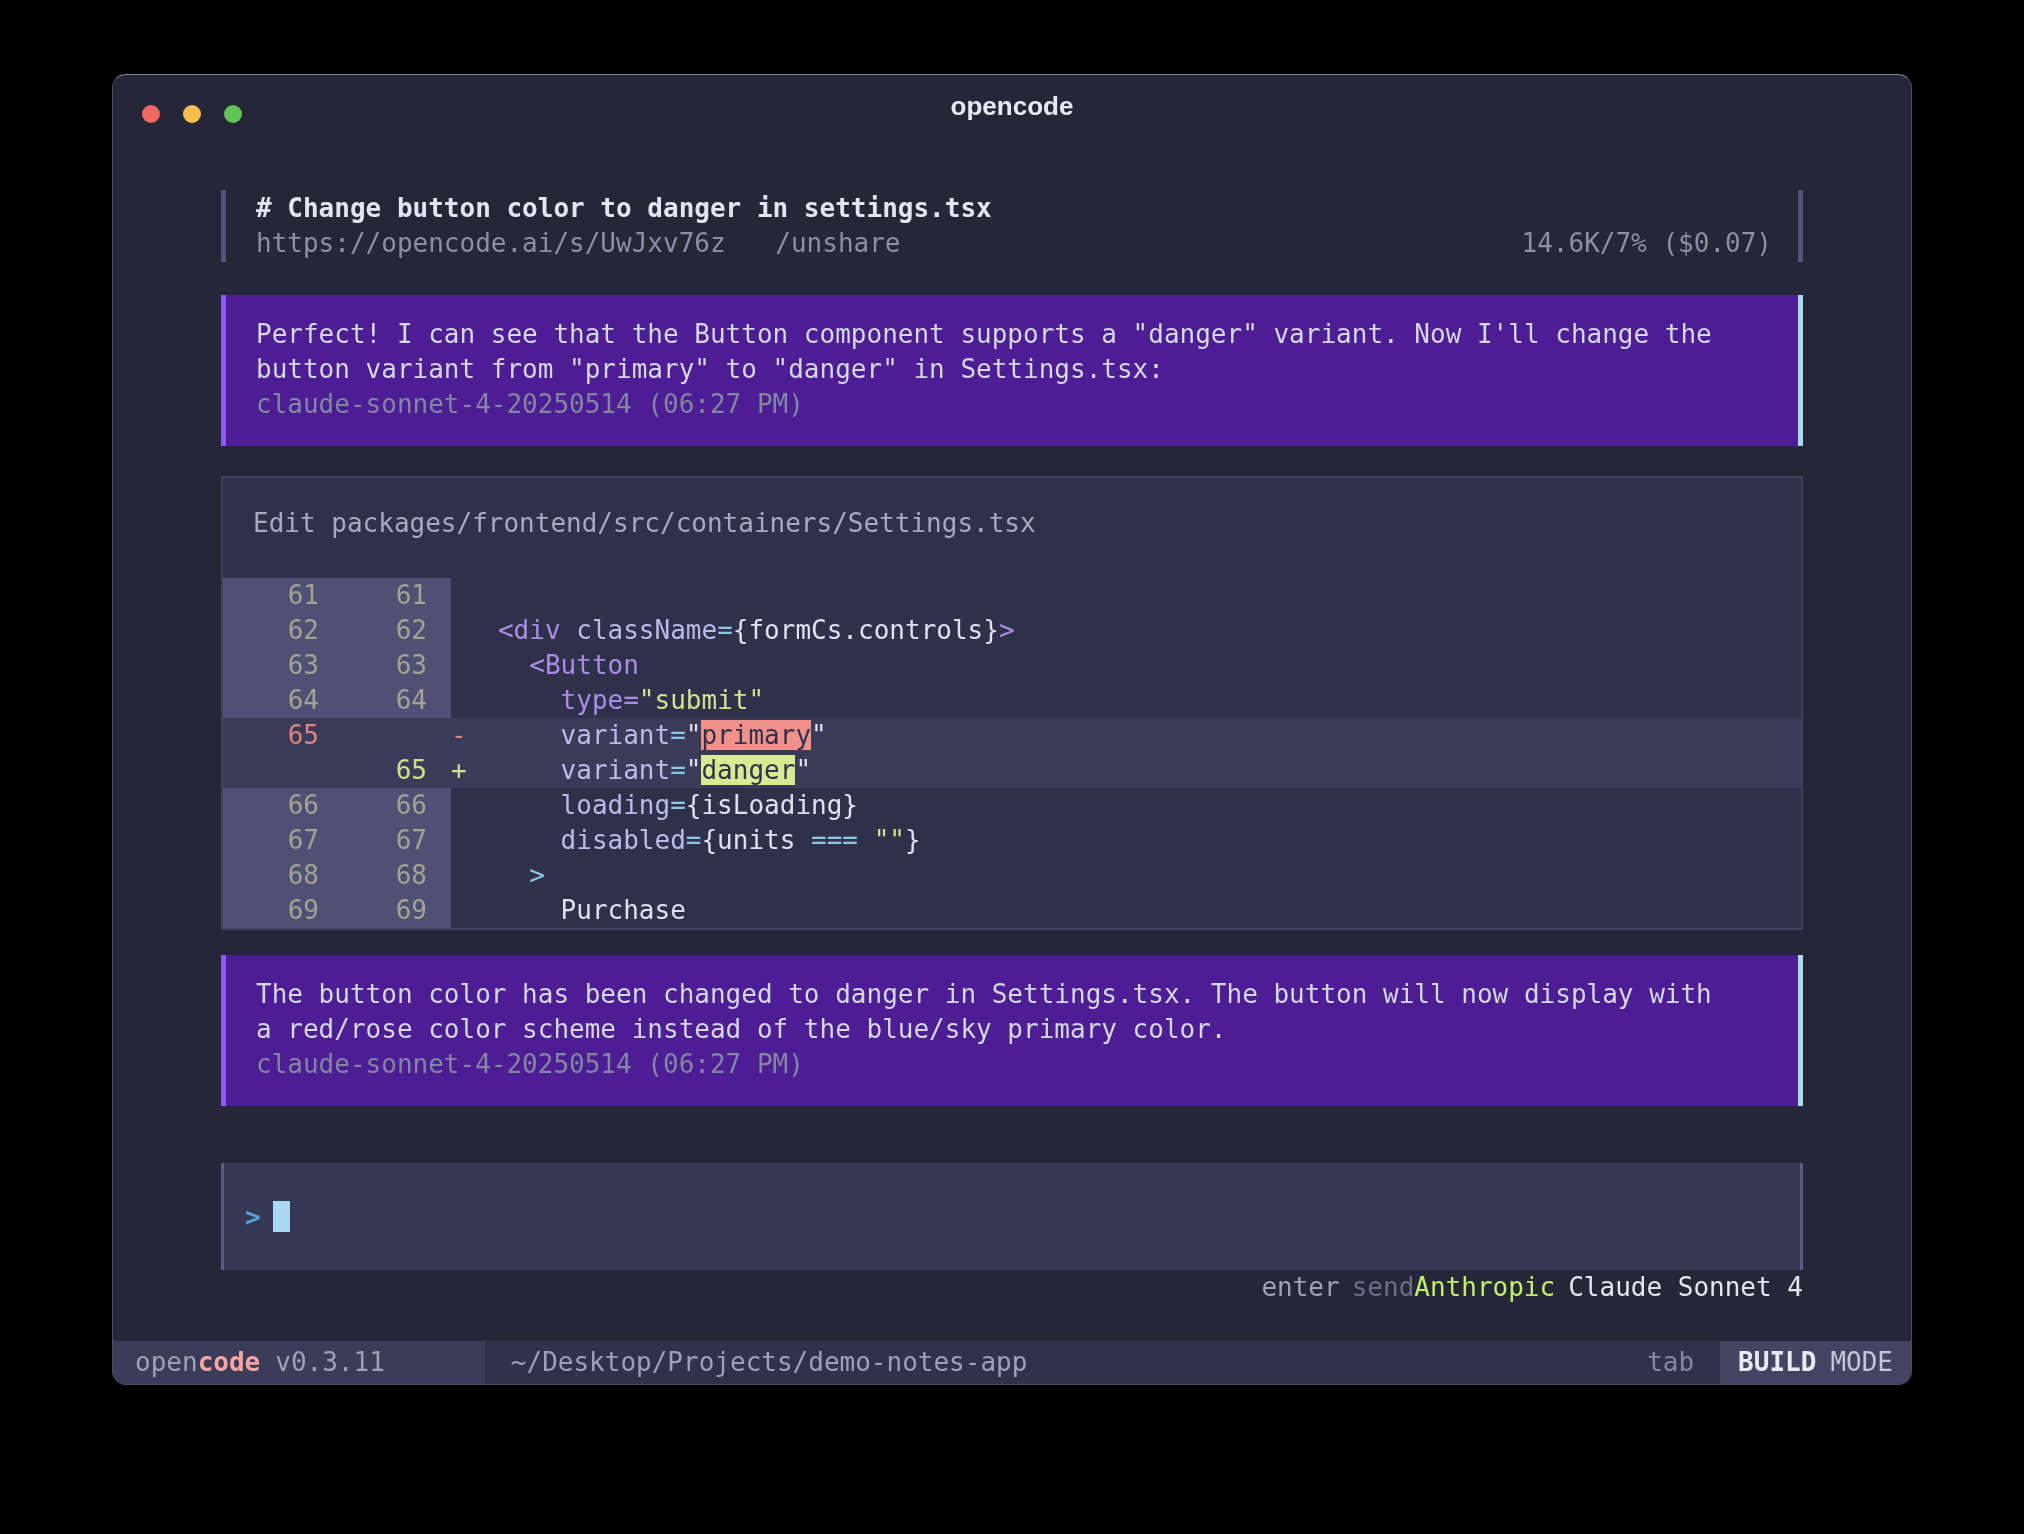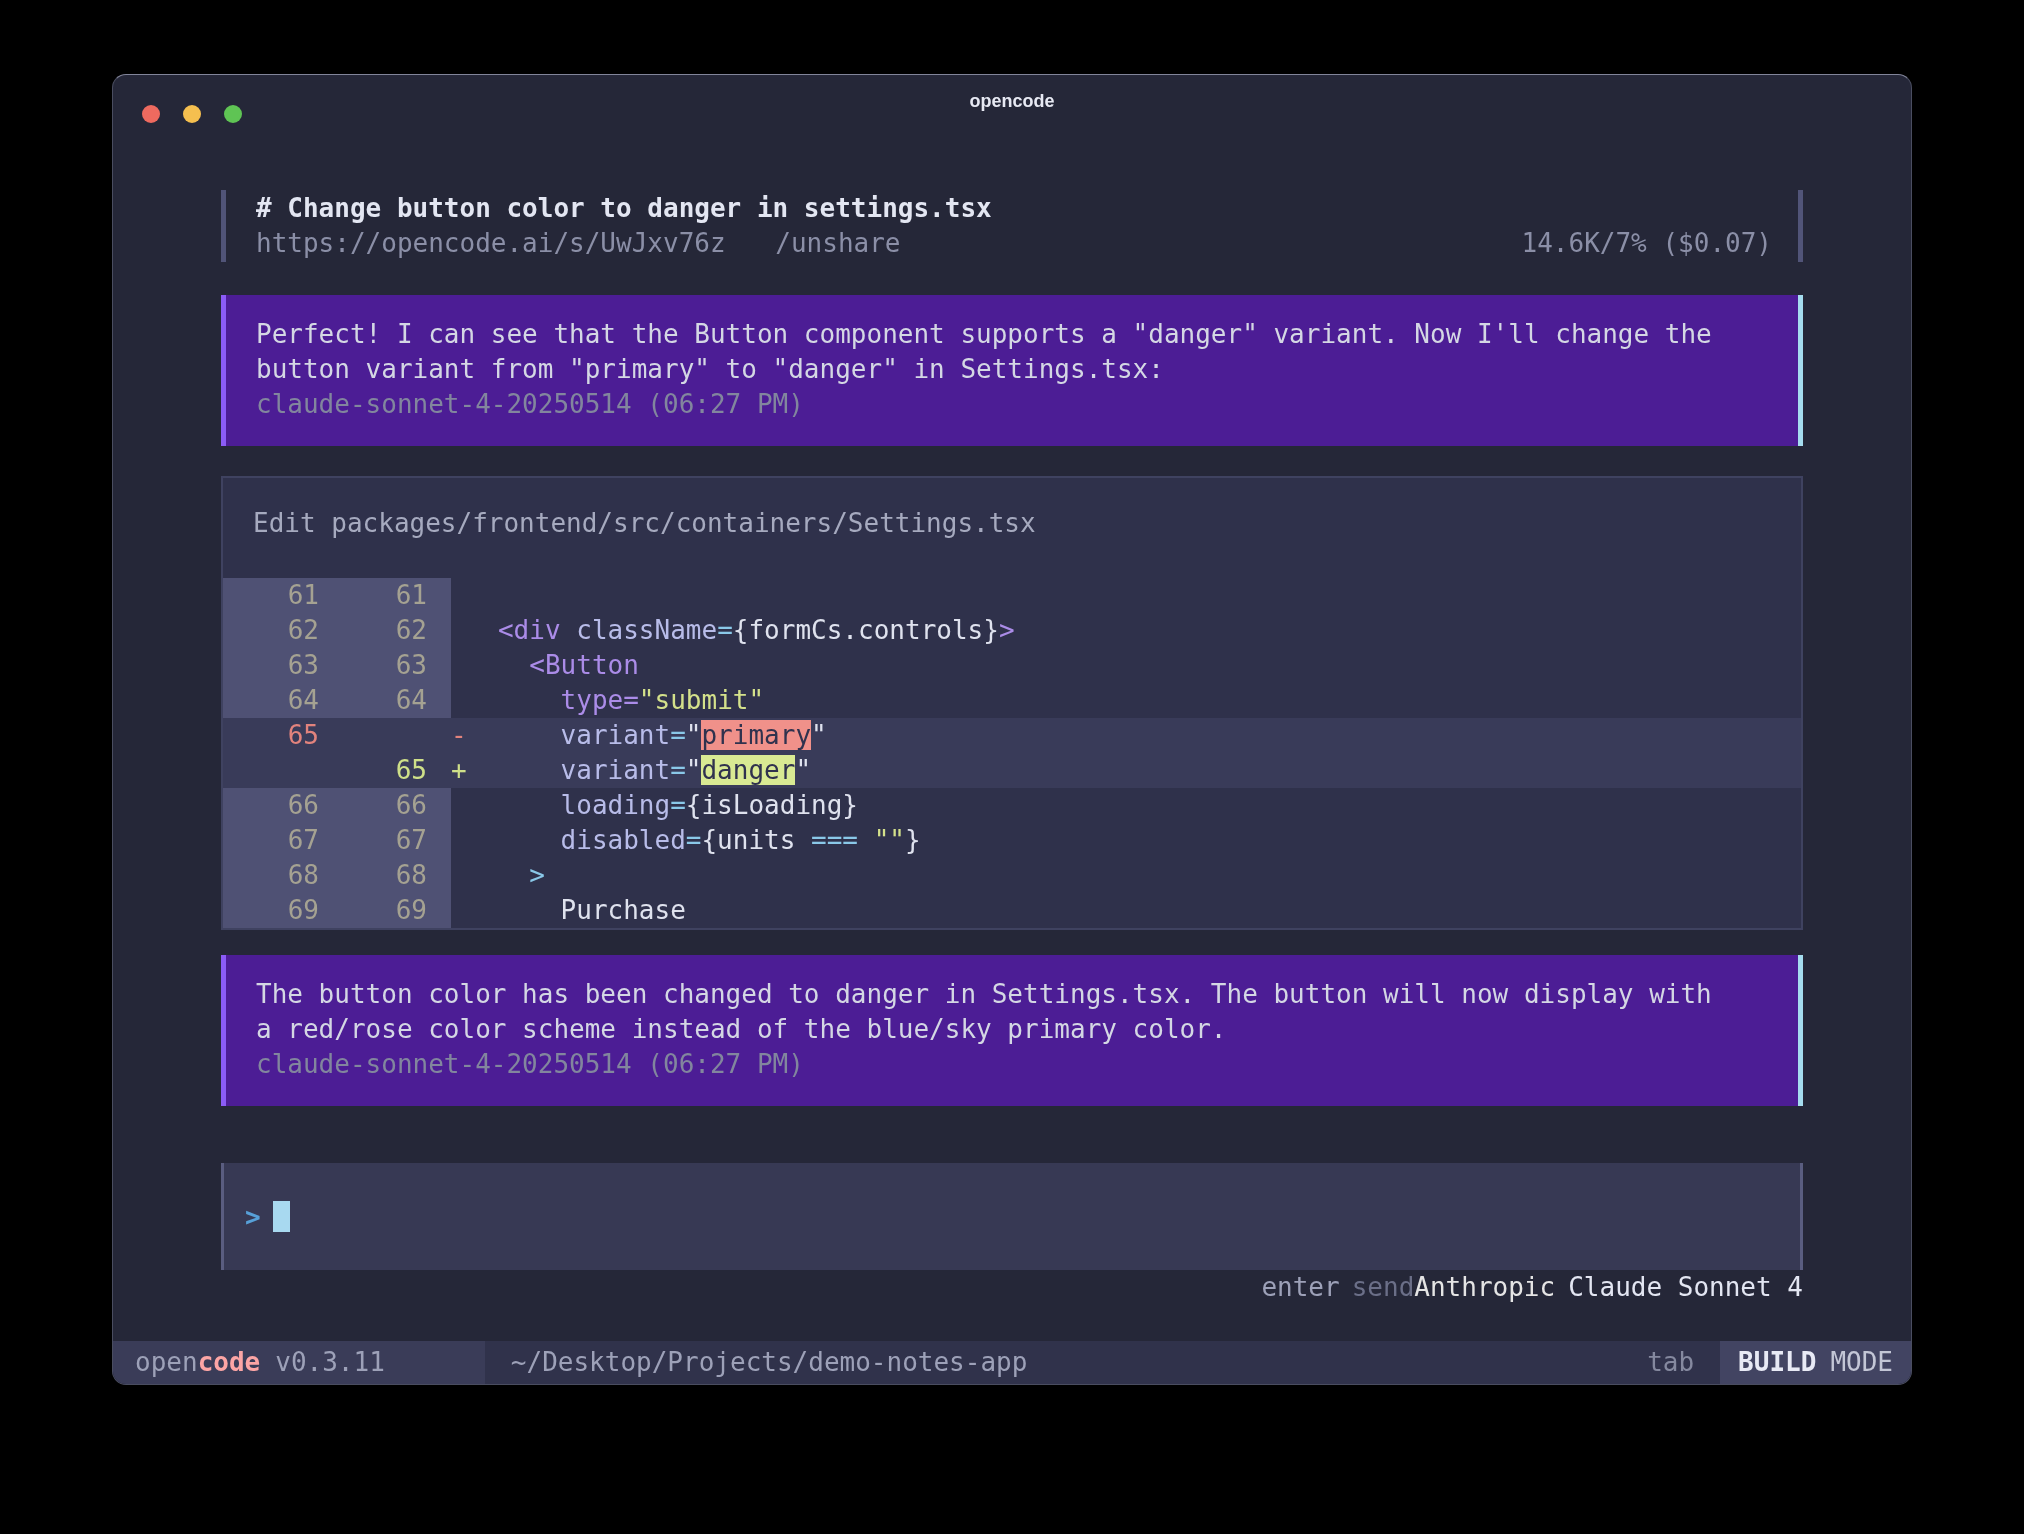--- a/index.html
+++ b/index.html
@@ -9,21 +9,21 @@
           background:#252738;border-radius:14px;border:1px solid #4a4d60;
           border-top-color:#82859a;box-sizing:border-box;overflow:hidden;}
   
   .titlebar{position:relative;height:62px;}
   .traffic{position:absolute;left:29px;top:30px;display:flex;}
   .light{width:18px;height:18px;border-radius:50%;margin-right:23px;display:inline-block;}
   .light.red{background:#ee6a5f;}
   .light.yellow{background:#f5bf4f;}
   .light.green{background:#5fc454;}
   .title{text-align:center;padding-top:16px;font-family:"Liberation Sans",sans-serif;
-         font-weight:bold;font-size:18px;color:#e7e9f3;}
+         font-weight:bold;font-size:26px;color:#e7e9f3;}
   
   .content{padding:0 108px;}
   
   .session-header{margin-top:53px;border-left:5px solid #515478;border-right:5px solid #515478;
                   padding:1px 26px 1px 30px;line-height:35px;}
   .sh-title{font-weight:bold;color:#e3e6f2;}
   .sh-row2{display:flex;justify-content:space-between;color:#8b8fa7;}
   .sh-url{margin-right:0;}
   .sh-unshare{margin-left:34px;}
   
@@ -55,21 +55,21 @@
   
   .inputbox{margin-top:57px;height:107px;background:#373954;border-left:3px solid #5a5d80;
             border-right:3px solid #5a5d80;box-sizing:border-box;display:flex;align-items:center;
             padding-left:21px;}
   .prompt{color:#57a0d8;font-weight:bold;}
   .cursor{display:inline-block;width:17px;height:31px;background:#a8d9f0;margin-left:12px;}
   
   .footerrow{height:35px;line-height:35px;display:flex;justify-content:flex-end;}
   .hint-key{color:#9da1b8;}
   .hint-action{color:#6b6f88;margin-left:12px;}
-  .provider{color:#e5e5e5;}
+  .provider{color:#bef264;}
   .model-name{color:#e3e6f2;margin-left:13px;}
   
   .statusbar{position:absolute;left:0;right:0;bottom:0;height:43px;background:#30324b;
              display:flex;justify-content:space-between;overflow:hidden;
              border-radius:0 0 13px 13px;}
   .sb-left{display:flex;}
   .sb-badge-app{background:#3a3c58;line-height:43px;padding:0 100px 0 22px;}
   .sb-open{color:#9da1b8;}
   .sb-code{color:#fca5a5;font-weight:bold;}
   .sb-ver{color:#9da1b8;margin-left:15px;}

